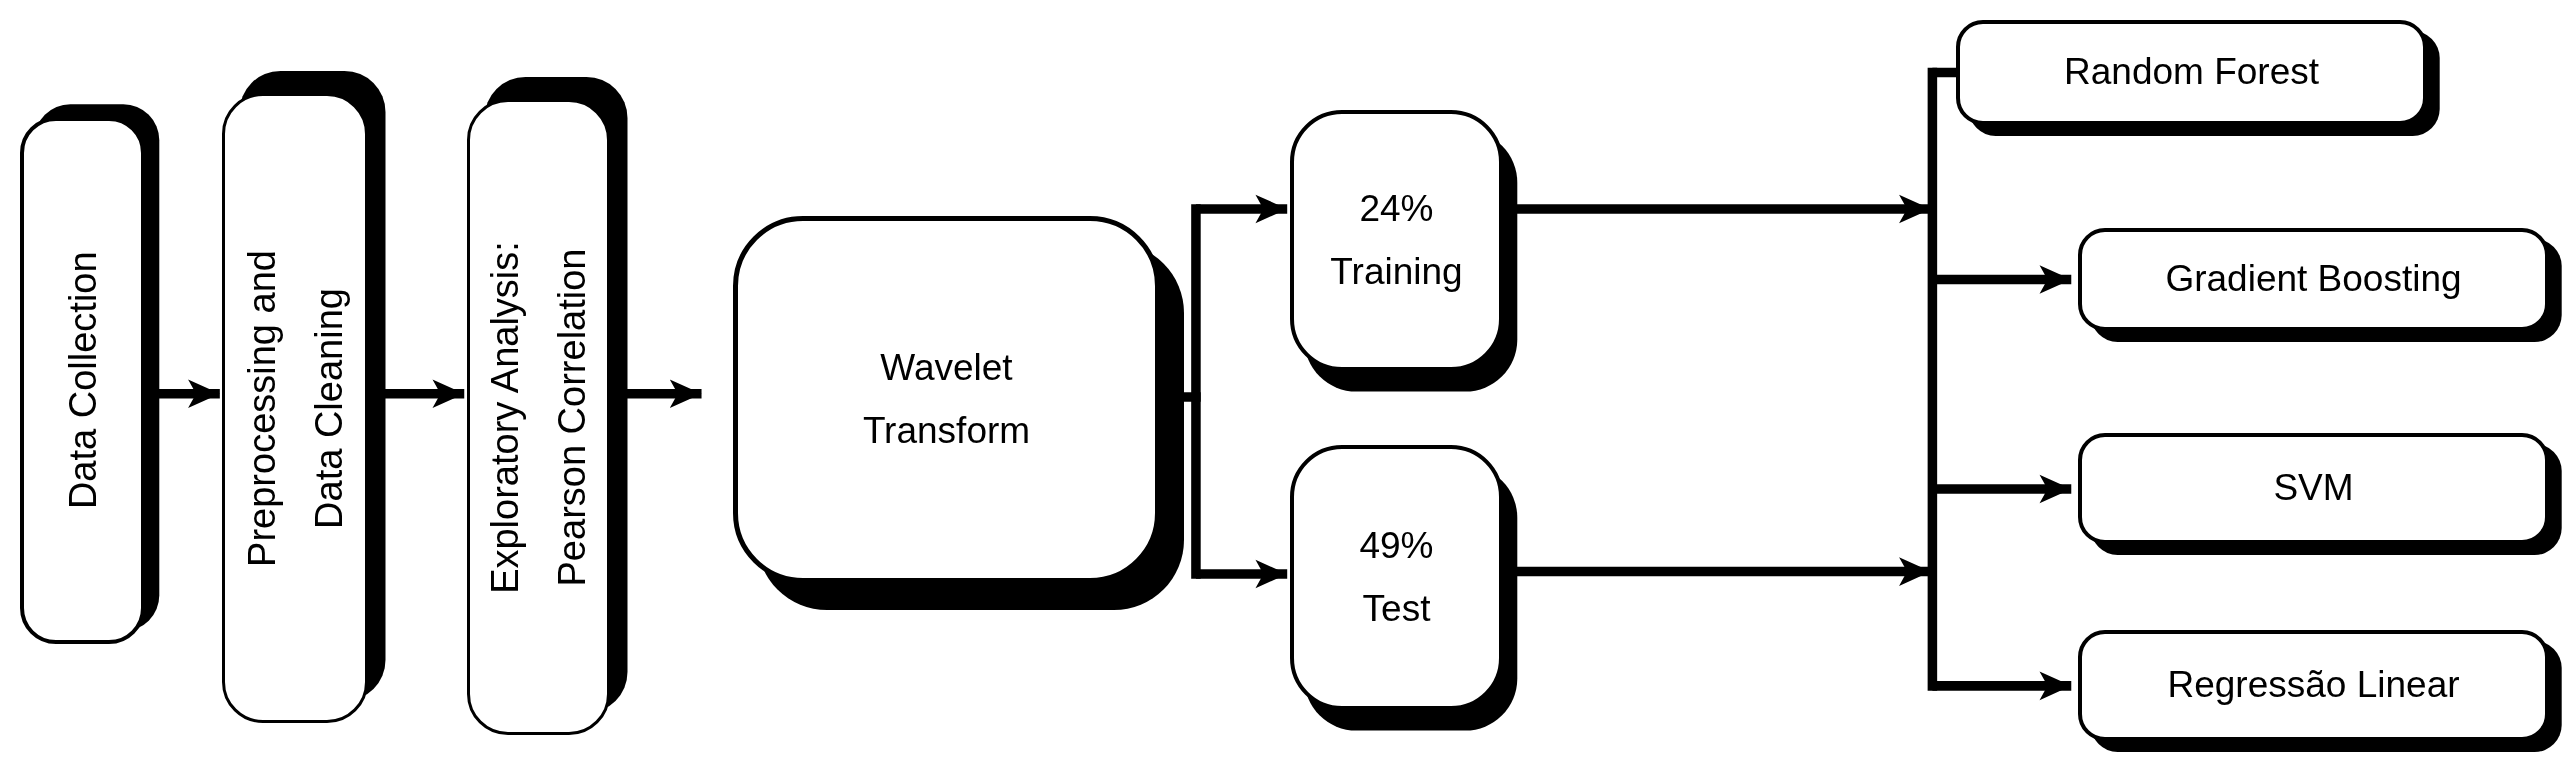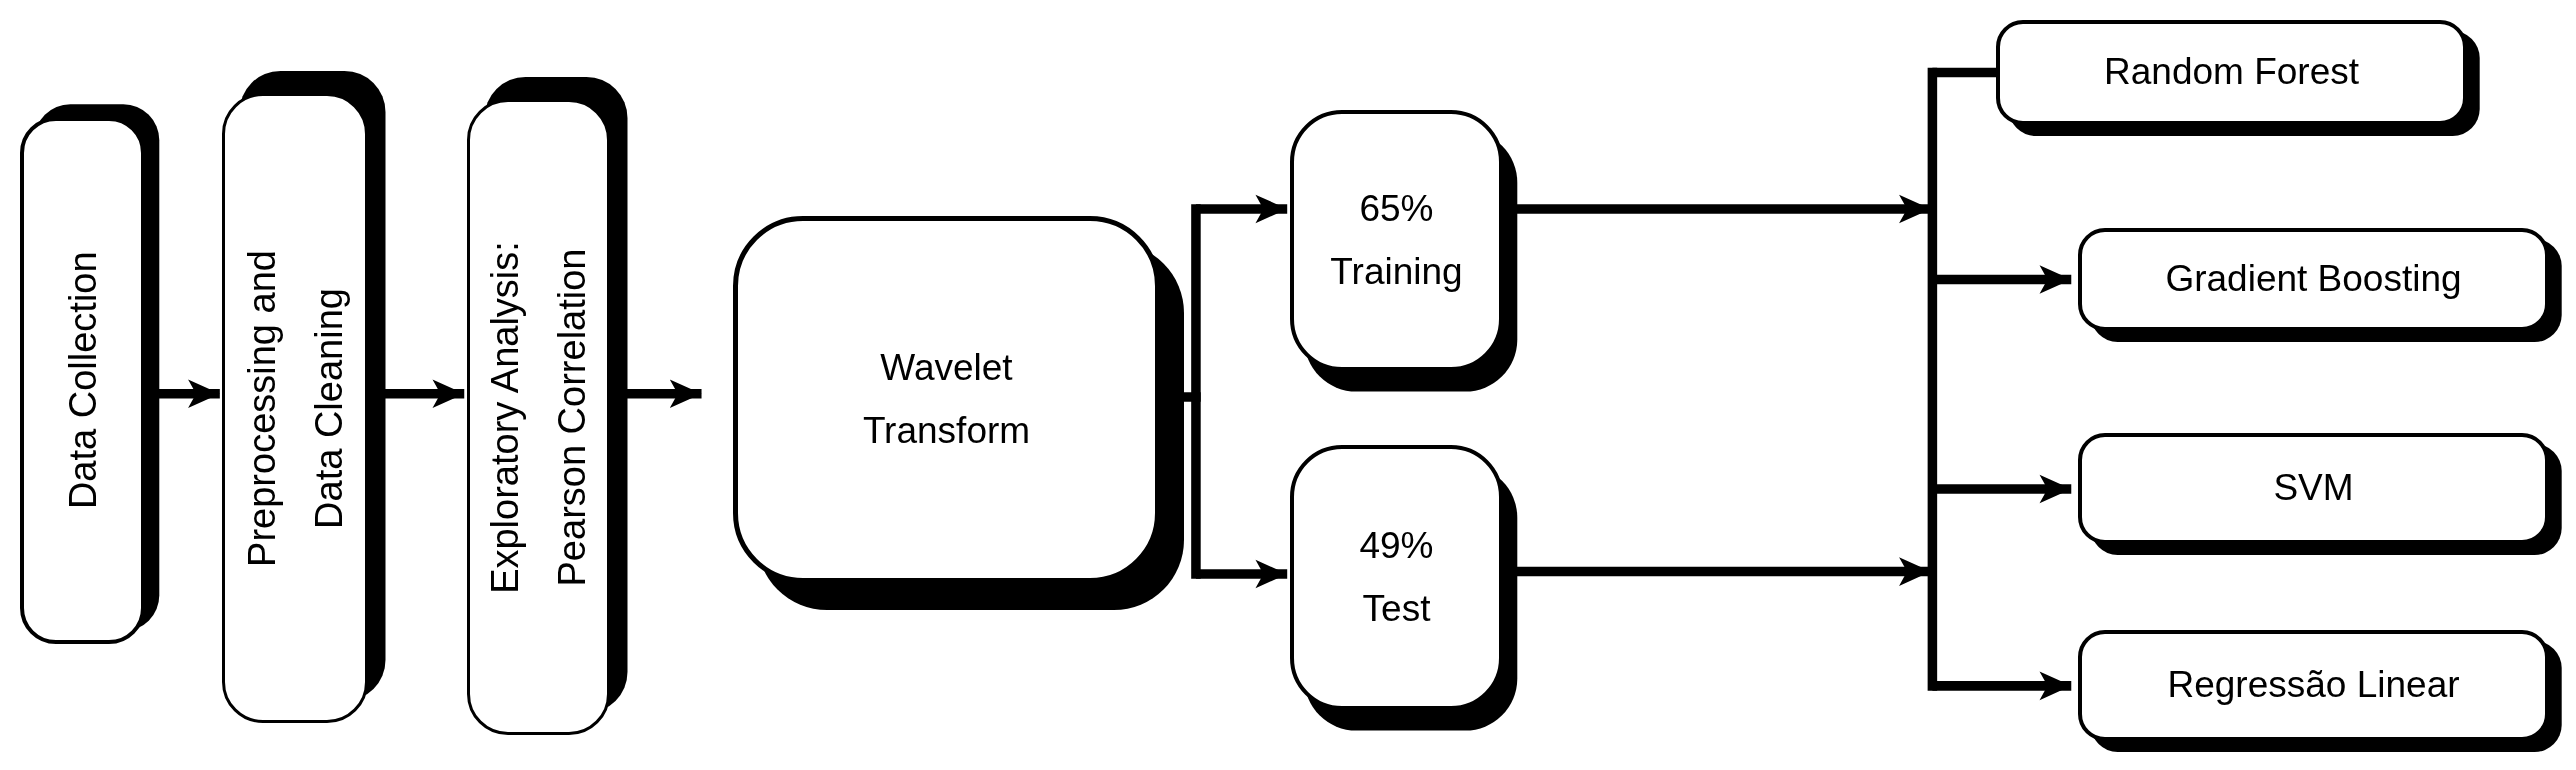--- a/index.html
+++ b/index.html
@@ -35,21 +35,21 @@
     font-size: 38px;
     display: inline-block;
   }
   
   #n-data-collection   { left:20px;   top:117px; width:125px; height:527px; border-radius:36px; border-width:4.8px; box-shadow:14.3px -12.7px 0 #000; }
   #n-preprocessing     { left:222px;  top:93px; width:146px; height:630px; border-radius:41px; border-width:3.2px; box-shadow:17.5px -22px 0 #000; }
   #n-exploratory       { left:467px;  top:99px; width:143px; height:636px; border-radius:41px; border-width:3.2px; box-shadow:17.5px -22px 0 #000; }
   #n-wavelet           { left:705px;  top:216px; width:427px; height:367px; border-radius:70px; border-width:5.6px; box-shadow:24px 27px 0 #000;margin-left:28px; }
   #n-training          { left:1290px; top:110px; width:213px; height:261px; border-radius:52px; border-width:4.8px; box-shadow:14.3px 20.6px 0 #000; }
   #n-test              { left:1290px; top:445px; width:213px; height:265px; border-radius:52px; border-width:4.8px; box-shadow:14.3px 20.6px 0 #000; }
-  #n-random-forest     { left:1996px; top:20px;  width:471px; height:105px; border-radius:27px; border-width:4px; box-shadow:12.7px 11px 0 #000;align-items:center; }
+  #n-random-forest     { left:1956px; top:20px;  width:471px; height:105px; border-radius:27px; border-width:4px; box-shadow:12.7px 11px 0 #000;align-items:center; }
   #n-gradient-boosting { left:2078px; top:228px; width:471px; height:103px; border-radius:27px; border-width:4px; box-shadow:12.7px 11px 0 #000; }
   #n-svm               { left:2078px; top:433px; width:471px; height:111px; border-radius:27px; border-width:4px; box-shadow:12.7px 11px 0 #000; }
   #n-regressao         { left:2078px; top:630px; width:471px; height:111px; border-radius:27px; border-width:4px; box-shadow:12.7px 11px 0 #000; }
   #connector-layer { position:absolute; left:0; top:0; width:2576px; height:771px; }
   .edge { stroke:#000000; stroke-width:12; fill:none; }
 </style>
 </head>
 <body>
 
 <div id="flowchart-canvas">
@@ -89,21 +89,21 @@
     <span class="label">Exploratory Analysis:
 Pearson Correlation</span>
   </div>
 
   <div class="node" id="n-wavelet">
     <span class="label">Wavelet
 Transform</span>
   </div>
 
   <div class="node" id="n-training">
-    <span class="label">65%
+    <span class="label">24%
 Training</span>
   </div>
 
   <div class="node" id="n-test">
     <span class="label">49%
 Test</span>
   </div>
 
   <div class="node" id="n-random-forest">
     <span class="label">Random Forest</span>

